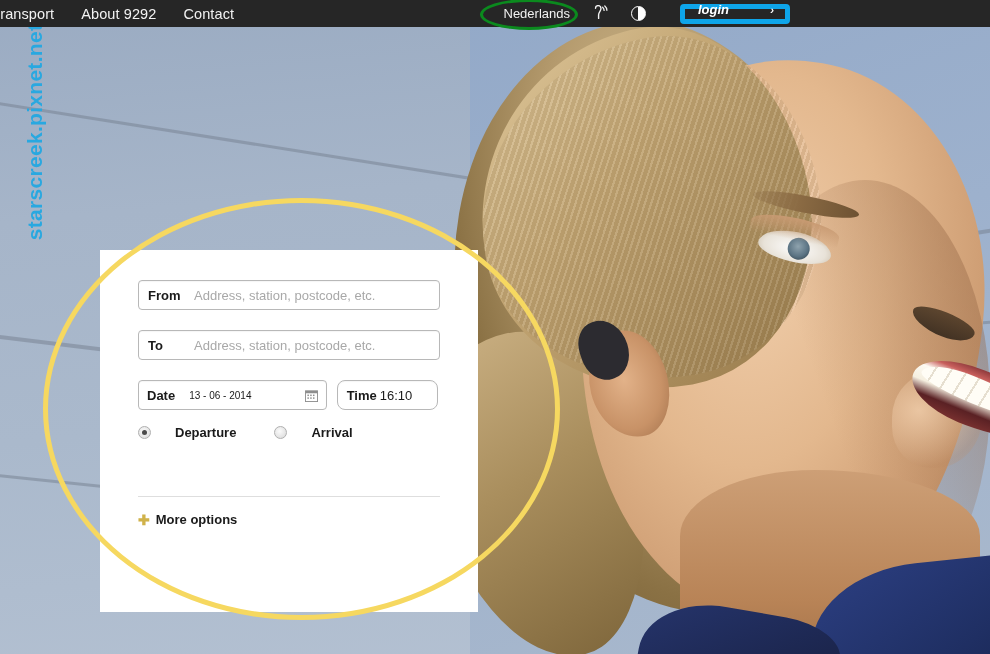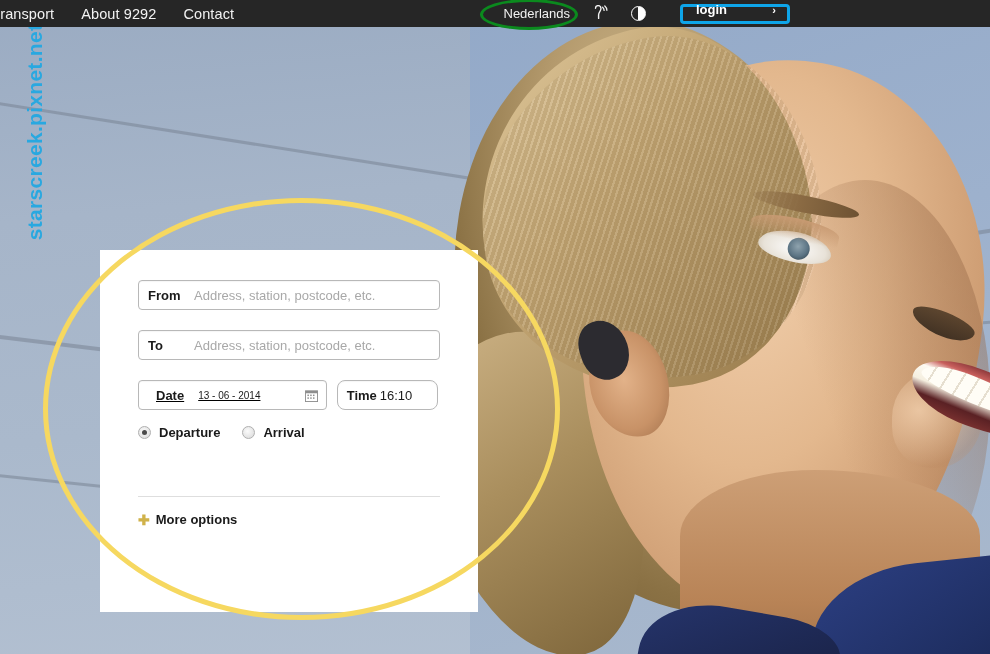--- a/index.html
+++ b/index.html
@@ -228,31 +228,32 @@
   }
   .contrast-circle {
     width: 15px; height: 15px;
     border-radius: 50%;
     background: linear-gradient(90deg, #262626 0 50%, #ffffff 50% 100%);
     border: 1.6px solid #ffffff;
   }
   .login-btn {
     margin-left: 18px;
     width: 110px; height: 20px;
-    border: 3px solid #0ea5e9;
+    border: 5px solid #0ea5e9;
     border-radius: 4px;
     background: #262626;
     color: #ffffff;
     font-size: 13px;
     font-weight: bold;
     display: flex;
     align-items: center;
     justify-content: space-between;
     padding: 0 11px 8px 13px;
     cursor: pointer;
+    font-style: italic;
   }
   .login-chevron { font-size: 11px; font-weight: bold; }
 
   
   .green-ellipse {
     position: absolute;
     left: 480px; top: -1px;
     width: 98px; height: 31px;
     border: 3px solid #0b8a1e;
     border-radius: 50%;
@@ -320,42 +321,41 @@
     color: #a8a8a8;
     white-space: nowrap;
   }
 
   .dt-row { display: flex; gap: 10px; margin-bottom: 15px; }
   .date-box {
     width: 190px; height: 30px;
     border: 1px solid #b8b8b8;
     border-radius: 4px;
     display: flex; align-items: center;
-    padding: 0 8px 0 17px;
+    padding: 0 8px 0 8px;
     box-shadow: inset 0 1px 1px rgba(0,0,0,0.04);
     cursor: pointer;
     background: #fff;
-    text-decoration: underline;
   }
   .time-box {
     width: 102px; height: 30px;
     border: 1px solid #b8b8b8;
     border-radius: 8px;
     display: flex; align-items: center;
     padding: 0 8px 0 9px;
     box-shadow: inset 0 1px 1px rgba(0,0,0,0.04);
     cursor: pointer;
     background: #fff;
   }
   .dt-label { font-size: 13px; font-weight: bold; color: #1a1a1a; }
   .dt-value { font-size: 10px; color: #1a1a1a; margin-left: 14px; }
   .time-value { font-size: 13px; color: #1a1a1a; margin-left: 3px; }
   .cal-icon { margin-left: auto; width: 13px; height: 13px; opacity: .62; }
 
-  .radio-row { display: flex; align-items: center; gap: 8px; }
+  .radio-row { display: flex; align-items: center; gap: 24px; }
   .radio {
     width: 13px; height: 13px;
     border-radius: 50%;
     background: radial-gradient(circle at 42% 38%, #fbfbfb 0%, #e2e2e2 70%, #cfcfcf 100%);
     border: 1px solid #b0b0b0;
     display: inline-flex; align-items: center; justify-content: center;
     cursor: pointer;
     flex: 0 0 auto;
   }
   .radio.checked::after {

